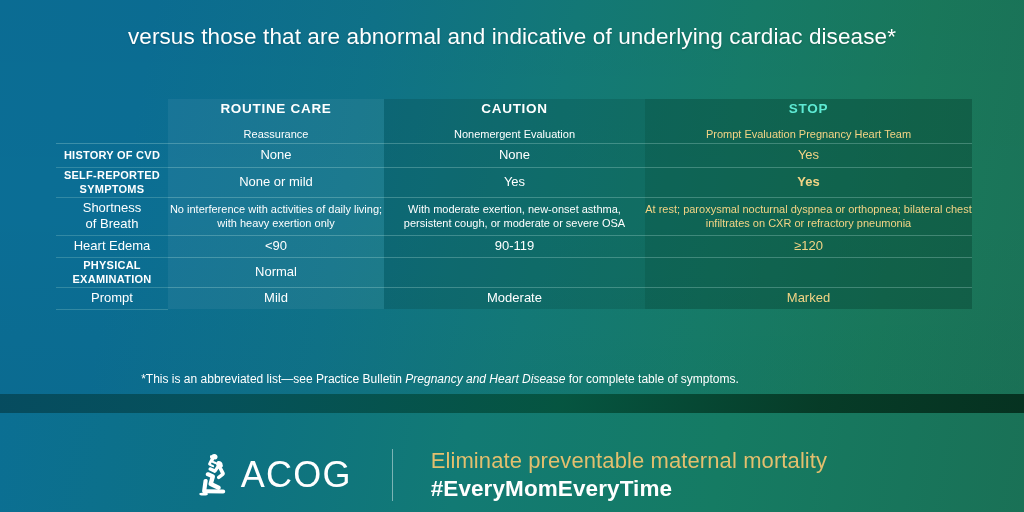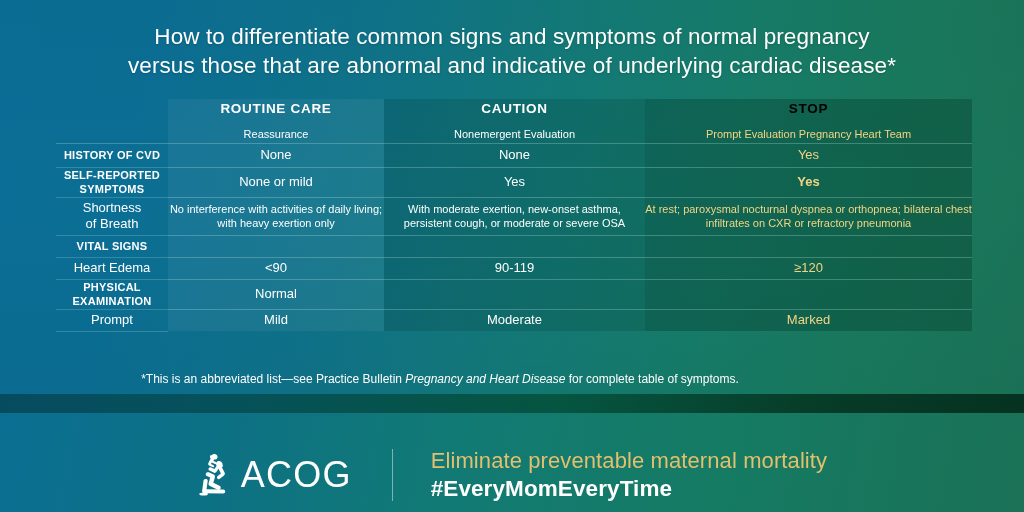--- a/index.html
+++ b/index.html
@@ -76,21 +76,21 @@
   .col-stop { background:rgba(0,48,34,0.30); }
 
   .hdr { height:44px; }
   .hdr .ttl {
     font-weight:bold; font-size:13.5px; letter-spacing:0.7px;
     display:block; margin-bottom:12px;
   }
   .hdr .sub { display:block; font-size:11px; font-weight:400; }
   .hdr-rc   { color:#ffffff; }
   .hdr-cau  { color:#ffffff; }
-  .hdr-stop .ttl { color:#000000; }
+  .hdr-stop .ttl { color:#5eead4; }
   .hdr-stop .sub { color:#f3d485; }
 
   .val { color:#ffffff; font-size:13px; line-height:16px; padding:4px 8px; }
   .val.gold { color:#f3d485; }
   .val.small { font-size:11px; line-height:14px; }
   .val.b { font-weight:bold; }
 
   .r-h    { height:24px; }
   .r-2    { height:30px; }
   .r-sob  { height:38px; }
@@ -142,21 +142,20 @@
 </style>
 </head>
 <body>
 
 <div id="wrap">
 
   <div id="bg"></div>
   <div id="bg-fade"></div>
 
   <div id="title">
-    <span class="l">How to differentiate common signs and symptoms of normal pregnancy</span>
     <span class="l">versus those that are abnormal and indicative of underlying cardiac disease*</span>
   </div>
 
   <table id="table">
     <colgroup>
       <col class="c-label">
         <col class="c-rc">
         <col class="c-cau">
         <col class="c-stop">
     </colgroup>
@@ -200,26 +199,20 @@
         <td class="cell-label sub">
           <span>Shortness</span><br>
           <span>of Breath</span>
         </td>
         <td class="col-rc val small">No interference with activities of daily living; with heavy exertion only</td>
         <td class="col-cau val small">With moderate exertion, new-onset asthma, persistent cough, or moderate or severe OSA</td>
         <td class="col-stop val small gold">At rest; paroxysmal nocturnal dyspnea or orthopnea; bilateral chest infiltrates on CXR or refractory pneumonia</td>
       </tr>
 
 
-      <tr class="r-1">
-        <td class="cell-label section">VITAL SIGNS</td>
-        <td class="col-rc val"></td>
-        <td class="col-cau val"></td>
-        <td class="col-stop val gold"></td>
-      </tr>
 
       <tr class="r-1">
         <td class="cell-label sub">Heart Edema</td>
         <td class="col-rc val">&lt;90</td>
         <td class="col-cau val">90-119</td>
         <td class="col-stop val gold">≥120</td>
       </tr>
 
       <tr class="r-2">
         <td class="cell-label section">

